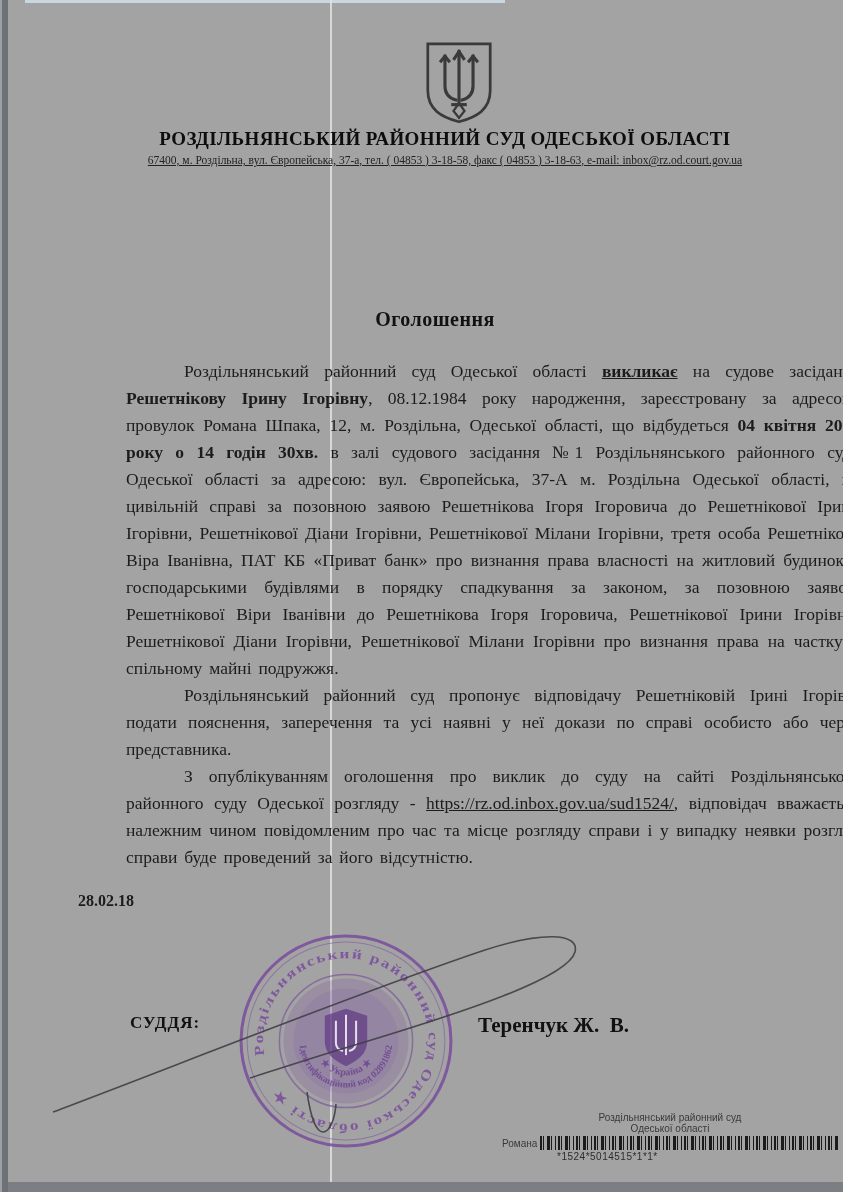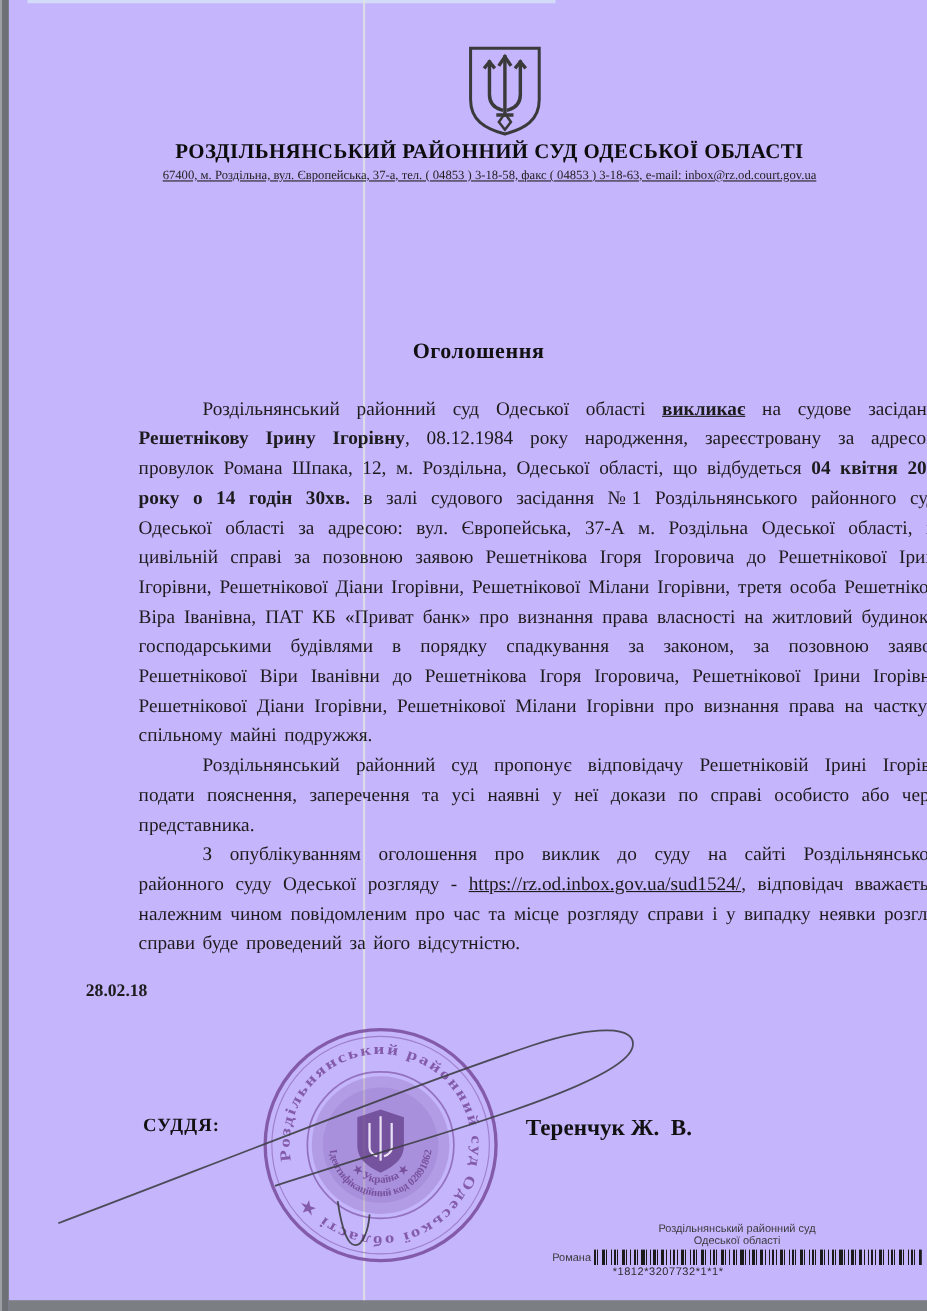--- a/index.html
+++ b/index.html
@@ -1,18 +1,18 @@
 <!DOCTYPE html>
 <html><head>
 <meta charset="utf-8">
 <style>
   html,body{margin:0;padding:0;background:#e8e8e8;}
   .page{
     position:relative;width:843px;height:1192px;margin:0 auto;
-    background:#c4b5fd;overflow:hidden;
+    background:#a3a3a3;overflow:hidden;
     font-family:"Liberation Serif", serif;color:#1c1c1c;
   }
   
   .scan-edge-left{position:absolute;left:0;top:0;width:8px;height:1192px;
     background:linear-gradient(90deg,#9aa0a6 0 2px,#6e7175 2px);}
   .scan-edge-bottom{position:absolute;left:8px;top:1182px;width:835px;height:10px;background:#7b7e82;}
   .scan-edge-top{position:absolute;left:25px;top:0;width:480px;height:3px;background:#d9edf7;opacity:.7;}
   .fold-line{position:absolute;left:330px;top:0;width:2px;height:1182px;background:#e2e2e2;opacity:.85;}
 
   .emblem{position:absolute;left:420px;top:38px;width:78px;height:88px;}
@@ -141,16 +141,16 @@
     </g>
   </svg>
 
   <div class="footer">
     <div class="fl">Роздільнянський районний суд</div>
     <div class="fl">Одеської області</div>
     <div class="barcode-row">
       <span class="barcode-operator">Романа</span>
       <div class="barcode"></div>
     </div>
-    <div class="barcode-value">*1812*3207732*1*1*</div>
+    <div class="barcode-value">*1524*5014515*1*1*</div>
   </div>
 
 </div>
 
 </body></html>

